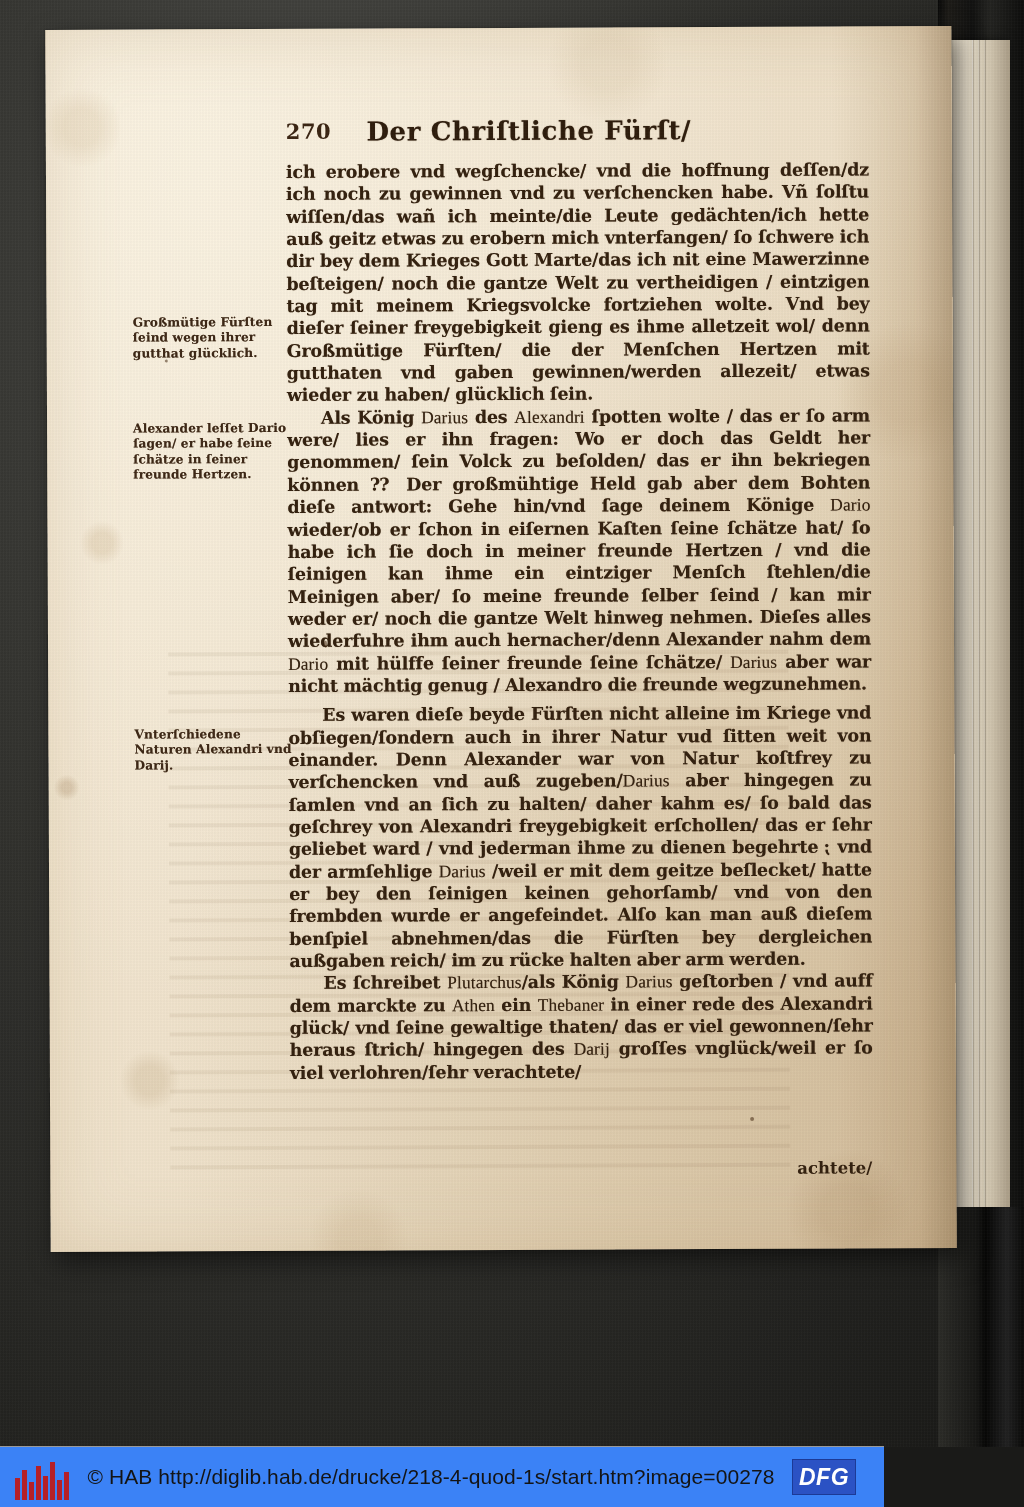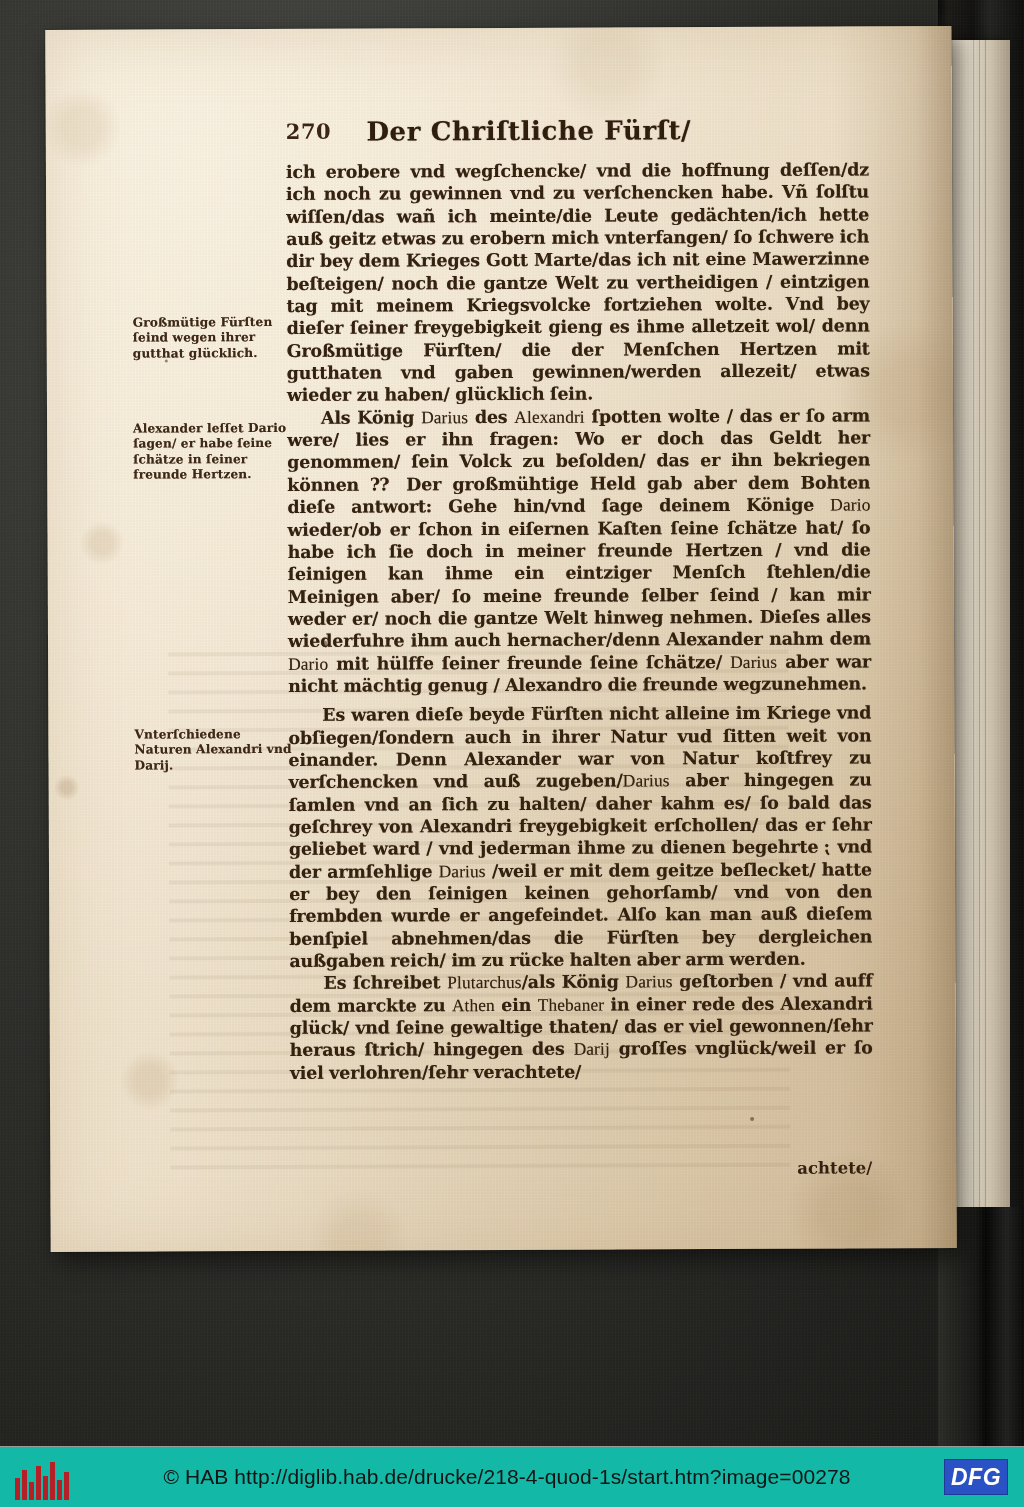--- a/index.html
+++ b/index.html
@@ -251,23 +251,23 @@
     background: rgba(70,42,18,0.55);
     border-radius: 50%;
     pointer-events: none;
   }
 
   
   #footerbar {
     position: absolute;
     left: 0;
     bottom: 0;
-    width: 1024px;
+    width: 884px;
     height: 60px;
-    background: #14b8a6;
+    background: #3b82f6;
     border-top: 1px solid #9a9a9a;
     display: flex;
     align-items: center;
   }
   .hab-logo {
     width: 76px;
     height: 46px;
     margin-left: 4px;
     display: flex;
     align-items: flex-end;
@@ -285,21 +285,21 @@
     font-family: "Liberation Sans", "DejaVu Sans", sans-serif;
     font-size: 21px;
     color: #141414;
     letter-spacing: 0.1px;
     white-space: nowrap;
     padding-right: 10px;
   }
   .dfg-logo {
     width: 62px;
     height: 34px;
-    margin-right: 16px;
+    margin-right: 28px;
     background: #2b52c4;
     color: #ffffff;
     font-family: "Liberation Sans", "DejaVu Sans", sans-serif;
     font-weight: bold;
     font-size: 23px;
     letter-spacing: 0.5px;
     display: flex;
     align-items: center;
     justify-content: center;
     font-style: italic;

